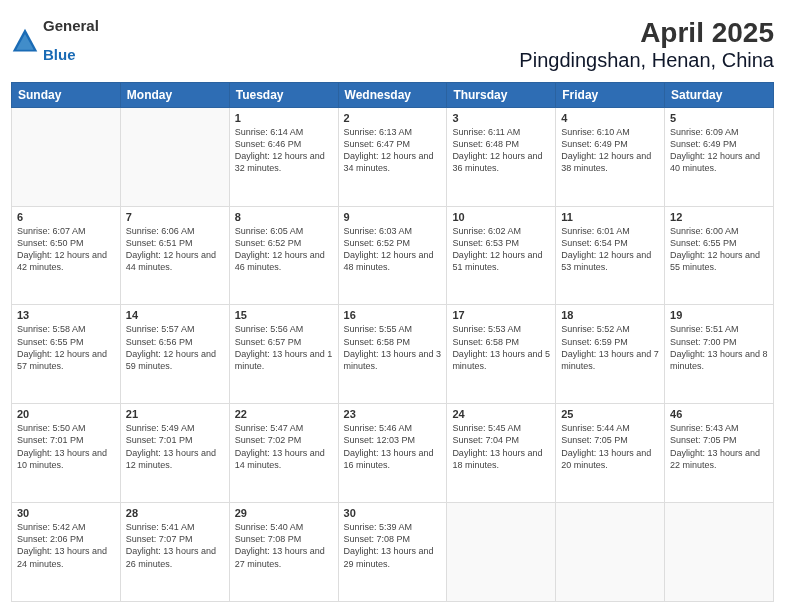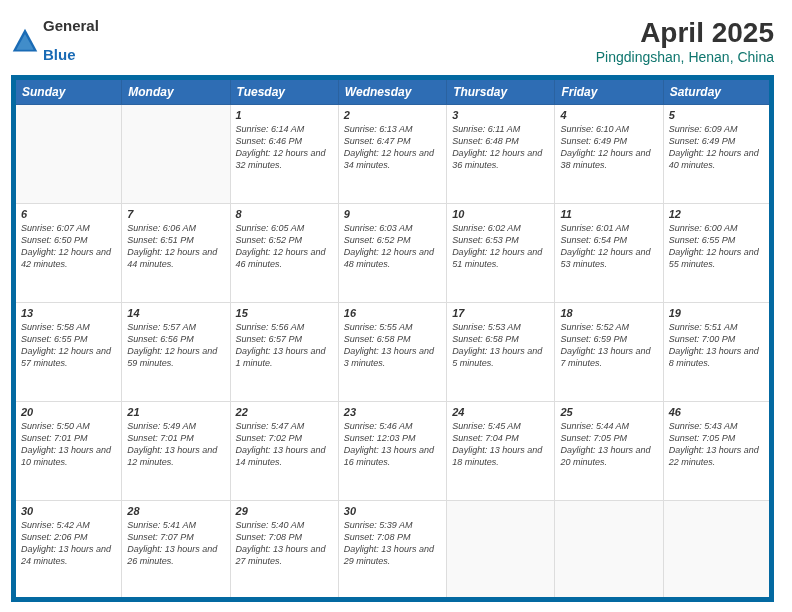--- a/index.html
+++ b/index.html
@@ -51,30 +51,29 @@
     .title-block {
       text-align: right;
     }
     .main-title {
       font-size: 28px;
       font-weight: bold;
       color: #333;
       line-height: 1.1;
     }
     .subtitle {
-      font-size: 14px;
-      color: #0f766e;
+      font-size: 20px;
+      color: #0f172a;
     }
     .calendar {
       flex: 1;
-      border: 5px solid #0369a1;
+      border: 1px solid #0369a1;
       border-collapse: collapse;
       width: 100%;
       table-layout: fixed;
-      font-style: italic;
     }
     .calendar th {
       background: #2e6db4;
       color: white;
       text-align: left;
       padding: 5px 6px;
       font-size: 12px;
       font-weight: bold;
       border: 1px solid #2a62a0;
     }

